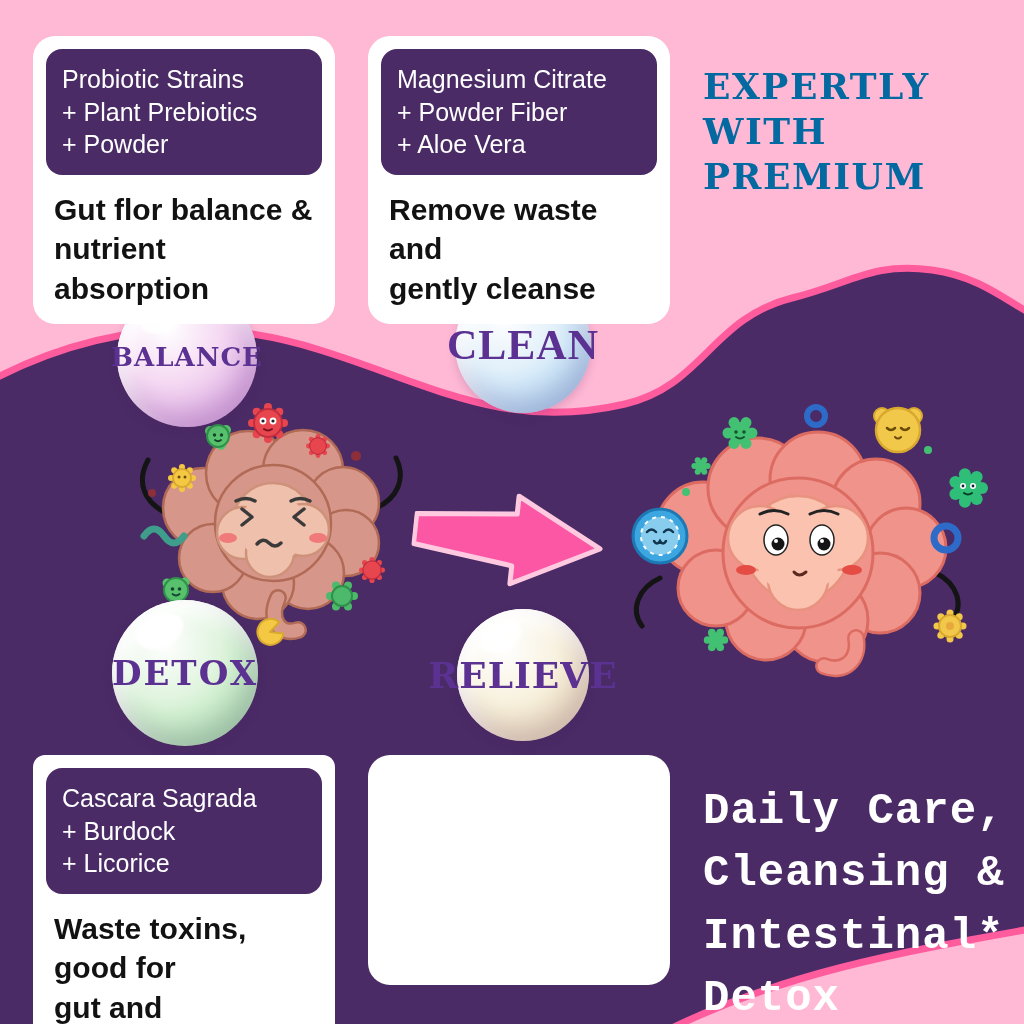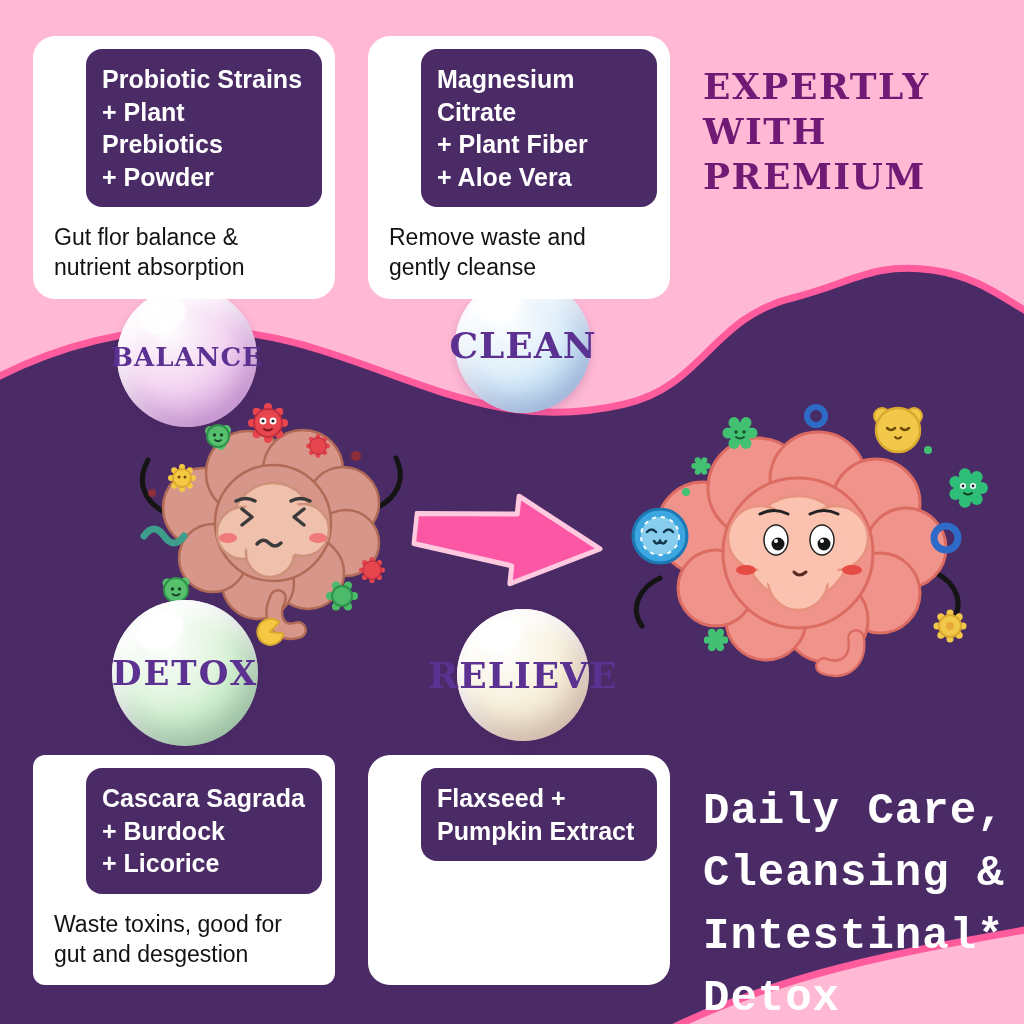--- a/index.html
+++ b/index.html
@@ -11,35 +11,36 @@
   svg{display:block;}
   .bg{position:absolute;left:0;top:0;}
 
   
   .card{
     position:absolute;width:302px;min-height:230px;background:#ffffff;
     border-radius:22px;padding:13px 13px 6px;box-sizing:border-box;z-index:6;
   }
   .card-header{
     background:#4A2B66;border-radius:16px;padding:14px 16px;color:#fff;
-    font-weight:bold;font-size:25px;line-height:1.3;white-space:pre-line;margin-left:40px;
+    font-weight:normal;font-size:25px;line-height:1.3;white-space:pre-line;
   }
   .card-body{
-    padding:15px 8px 10px;color:#121212;font-size:23px;line-height:1.32;
+    padding:15px 8px 10px;color:#121212;font-size:30px;line-height:1.32;
     white-space:pre-line;
+    font-weight:bold;
   }
   .card-probiotic{left:33px;top:36px;}
   .card-magnesium{left:368px;top:36px;}
   .card-cascara{left:33px;top:755px;border-radius:12px;}
   .card-flaxseed{left:368px;top:755px;}
 
   
   .headline{
     position:absolute;left:703px;top:64px;width:310px;z-index:6;
-    color:#701a75;font-family:"DejaVu Serif", serif;font-weight:bold;
+    color:#0369a1;font-family:"DejaVu Serif", serif;font-weight:bold;
     font-size:36px;line-height:1.25;letter-spacing:1.5px;
   }
   .tagline{
     position:absolute;left:703px;top:780px;width:310px;z-index:6;
     color:#ffffff;font-family:Liberation Mono, monospace;font-weight:bold;
     font-size:44px;line-height:1.42;letter-spacing:1px;
   }
 
   
   .bubble{
@@ -53,22 +54,23 @@
   .bubble::before{
     content:"";position:absolute;left:16%;top:10%;width:34%;height:22%;
     background:rgba(255,255,255,0.9);border-radius:50%;
     transform:rotate(-25deg);filter:blur(1px);
   }
   .bubble-balance{
     left:117px;top:287px;width:140px;height:140px;font-size:26px;letter-spacing:1px;
     background:radial-gradient(circle at 36% 30%, #ffffff, #F5D9F2 40%, #E0B2E6 72%, #CE97DB);
   }
   .bubble-clean{
-    left:455px;top:277px;width:136px;height:136px;font-size:36px;letter-spacing:1px;
+    left:455px;top:277px;width:136px;height:136px;font-size:42px;letter-spacing:1px;
     background:radial-gradient(circle at 36% 30%, #ffffff, #E2F0FA 40%, #B8DBF4 72%, #97C6EC);
+    font-family:Liberation Serif, serif;
   }
   .bubble-detox{
     left:112px;top:600px;width:146px;height:146px;font-size:34px;letter-spacing:2px;
     background:radial-gradient(circle at 36% 30%, #ffffff, #E0F4DE 40%, #B5E5B8 72%, #93D7A0);
   }
   .bubble-relieve{
     left:457px;top:609px;width:132px;height:132px;font-size:36px;letter-spacing:1px;
     background:radial-gradient(circle at 36% 30%, #ffffff, #F8F2E0 40%, #EDDFC0 72%, #E4D3AE);
   }
 
@@ -92,21 +94,21 @@
   <div class="card card-probiotic">
     <div class="card-header">Probiotic Strains
 + Plant Prebiotics
 + Powder</div>
     <div class="card-body">Gut flor balance &amp;
 nutrient absorption</div>
   </div>
 
   <div class="card card-magnesium">
     <div class="card-header">Magnesium Citrate
-+ Plant Fiber
++ Powder Fiber
 + Aloe Vera</div>
     <div class="card-body">Remove waste and
 gently cleanse</div>
   </div>
 
   <div class="headline">
     <div>EXPERTLY</div>
     <div>WITH PREMIUM</div>
   </div>
 
@@ -393,22 +395,20 @@
 
   <div class="card card-cascara">
     <div class="card-header">Cascara Sagrada
 + Burdock
 + Licorice</div>
     <div class="card-body">Waste toxins, good for
 gut and desgestion</div>
   </div>
 
   <div class="card card-flaxseed">
-    <div class="card-header">Flaxseed +
-Pumpkin Extract</div>
   </div>
 
   <div class="tagline">
     <div>Daily Care,</div>
     <div>Cleansing &amp;</div>
     <div>Intestinal*</div>
     <div>Detox</div>
   </div>
 
 </div>

